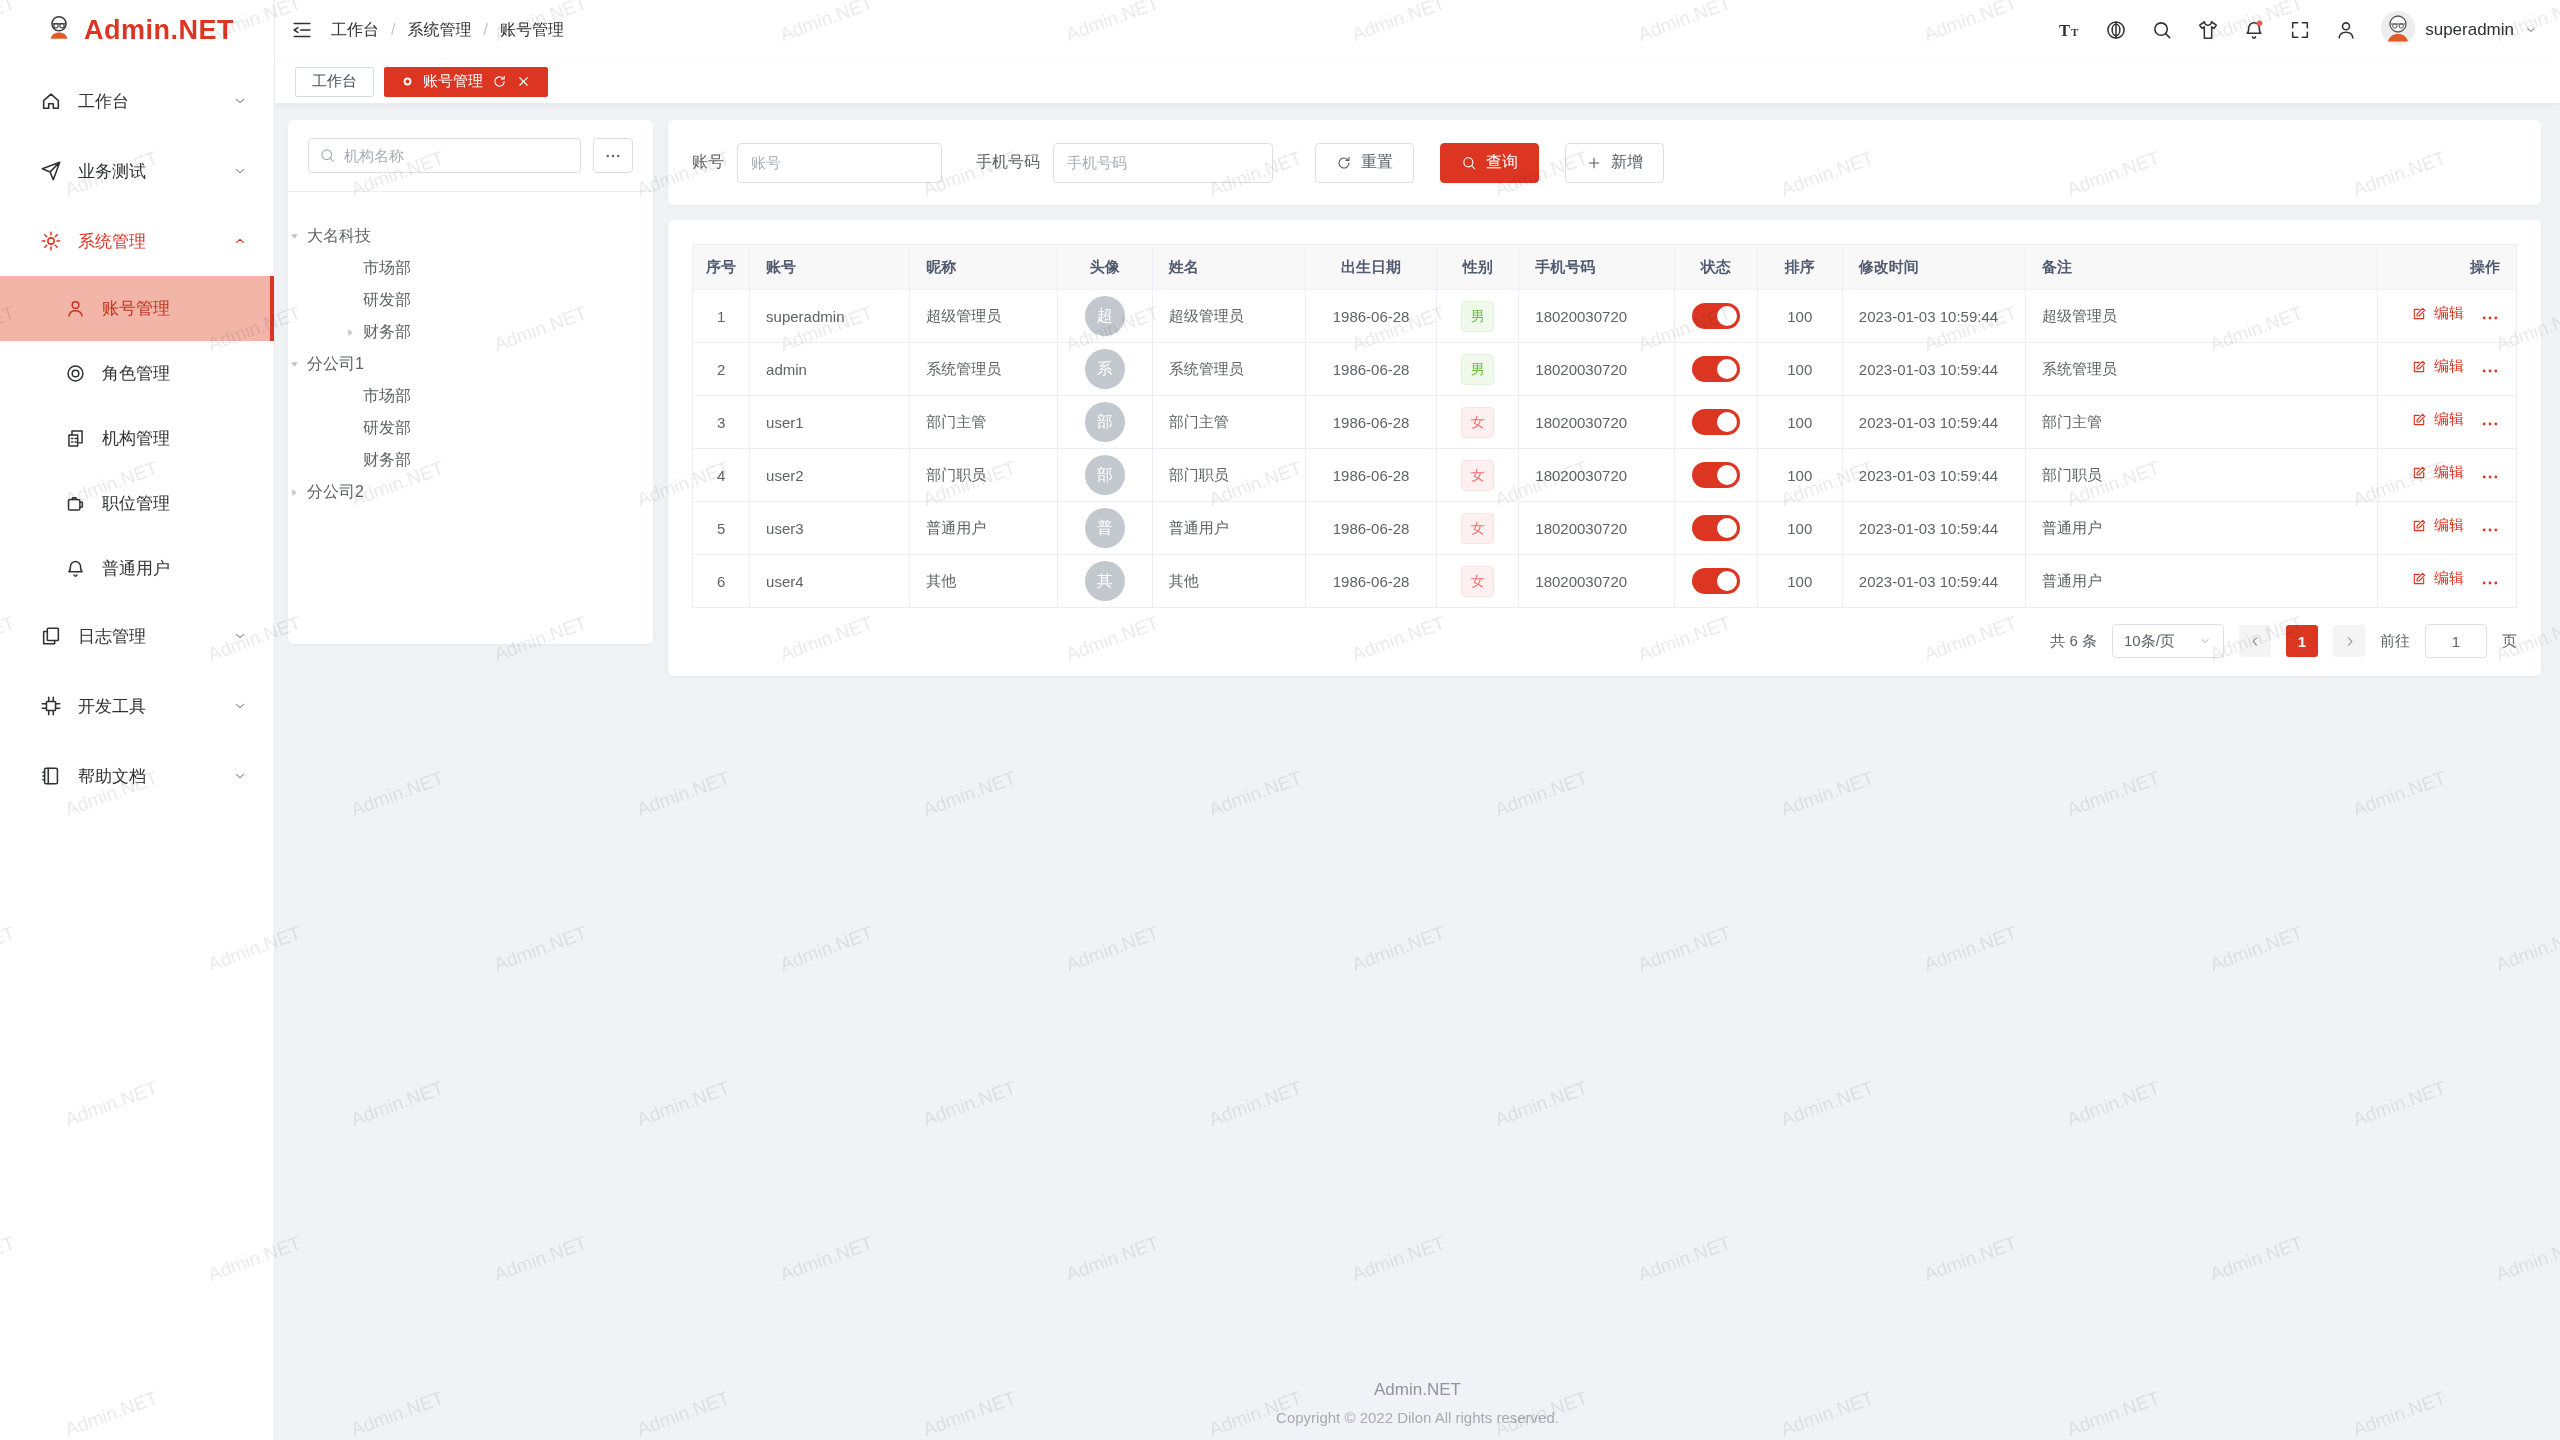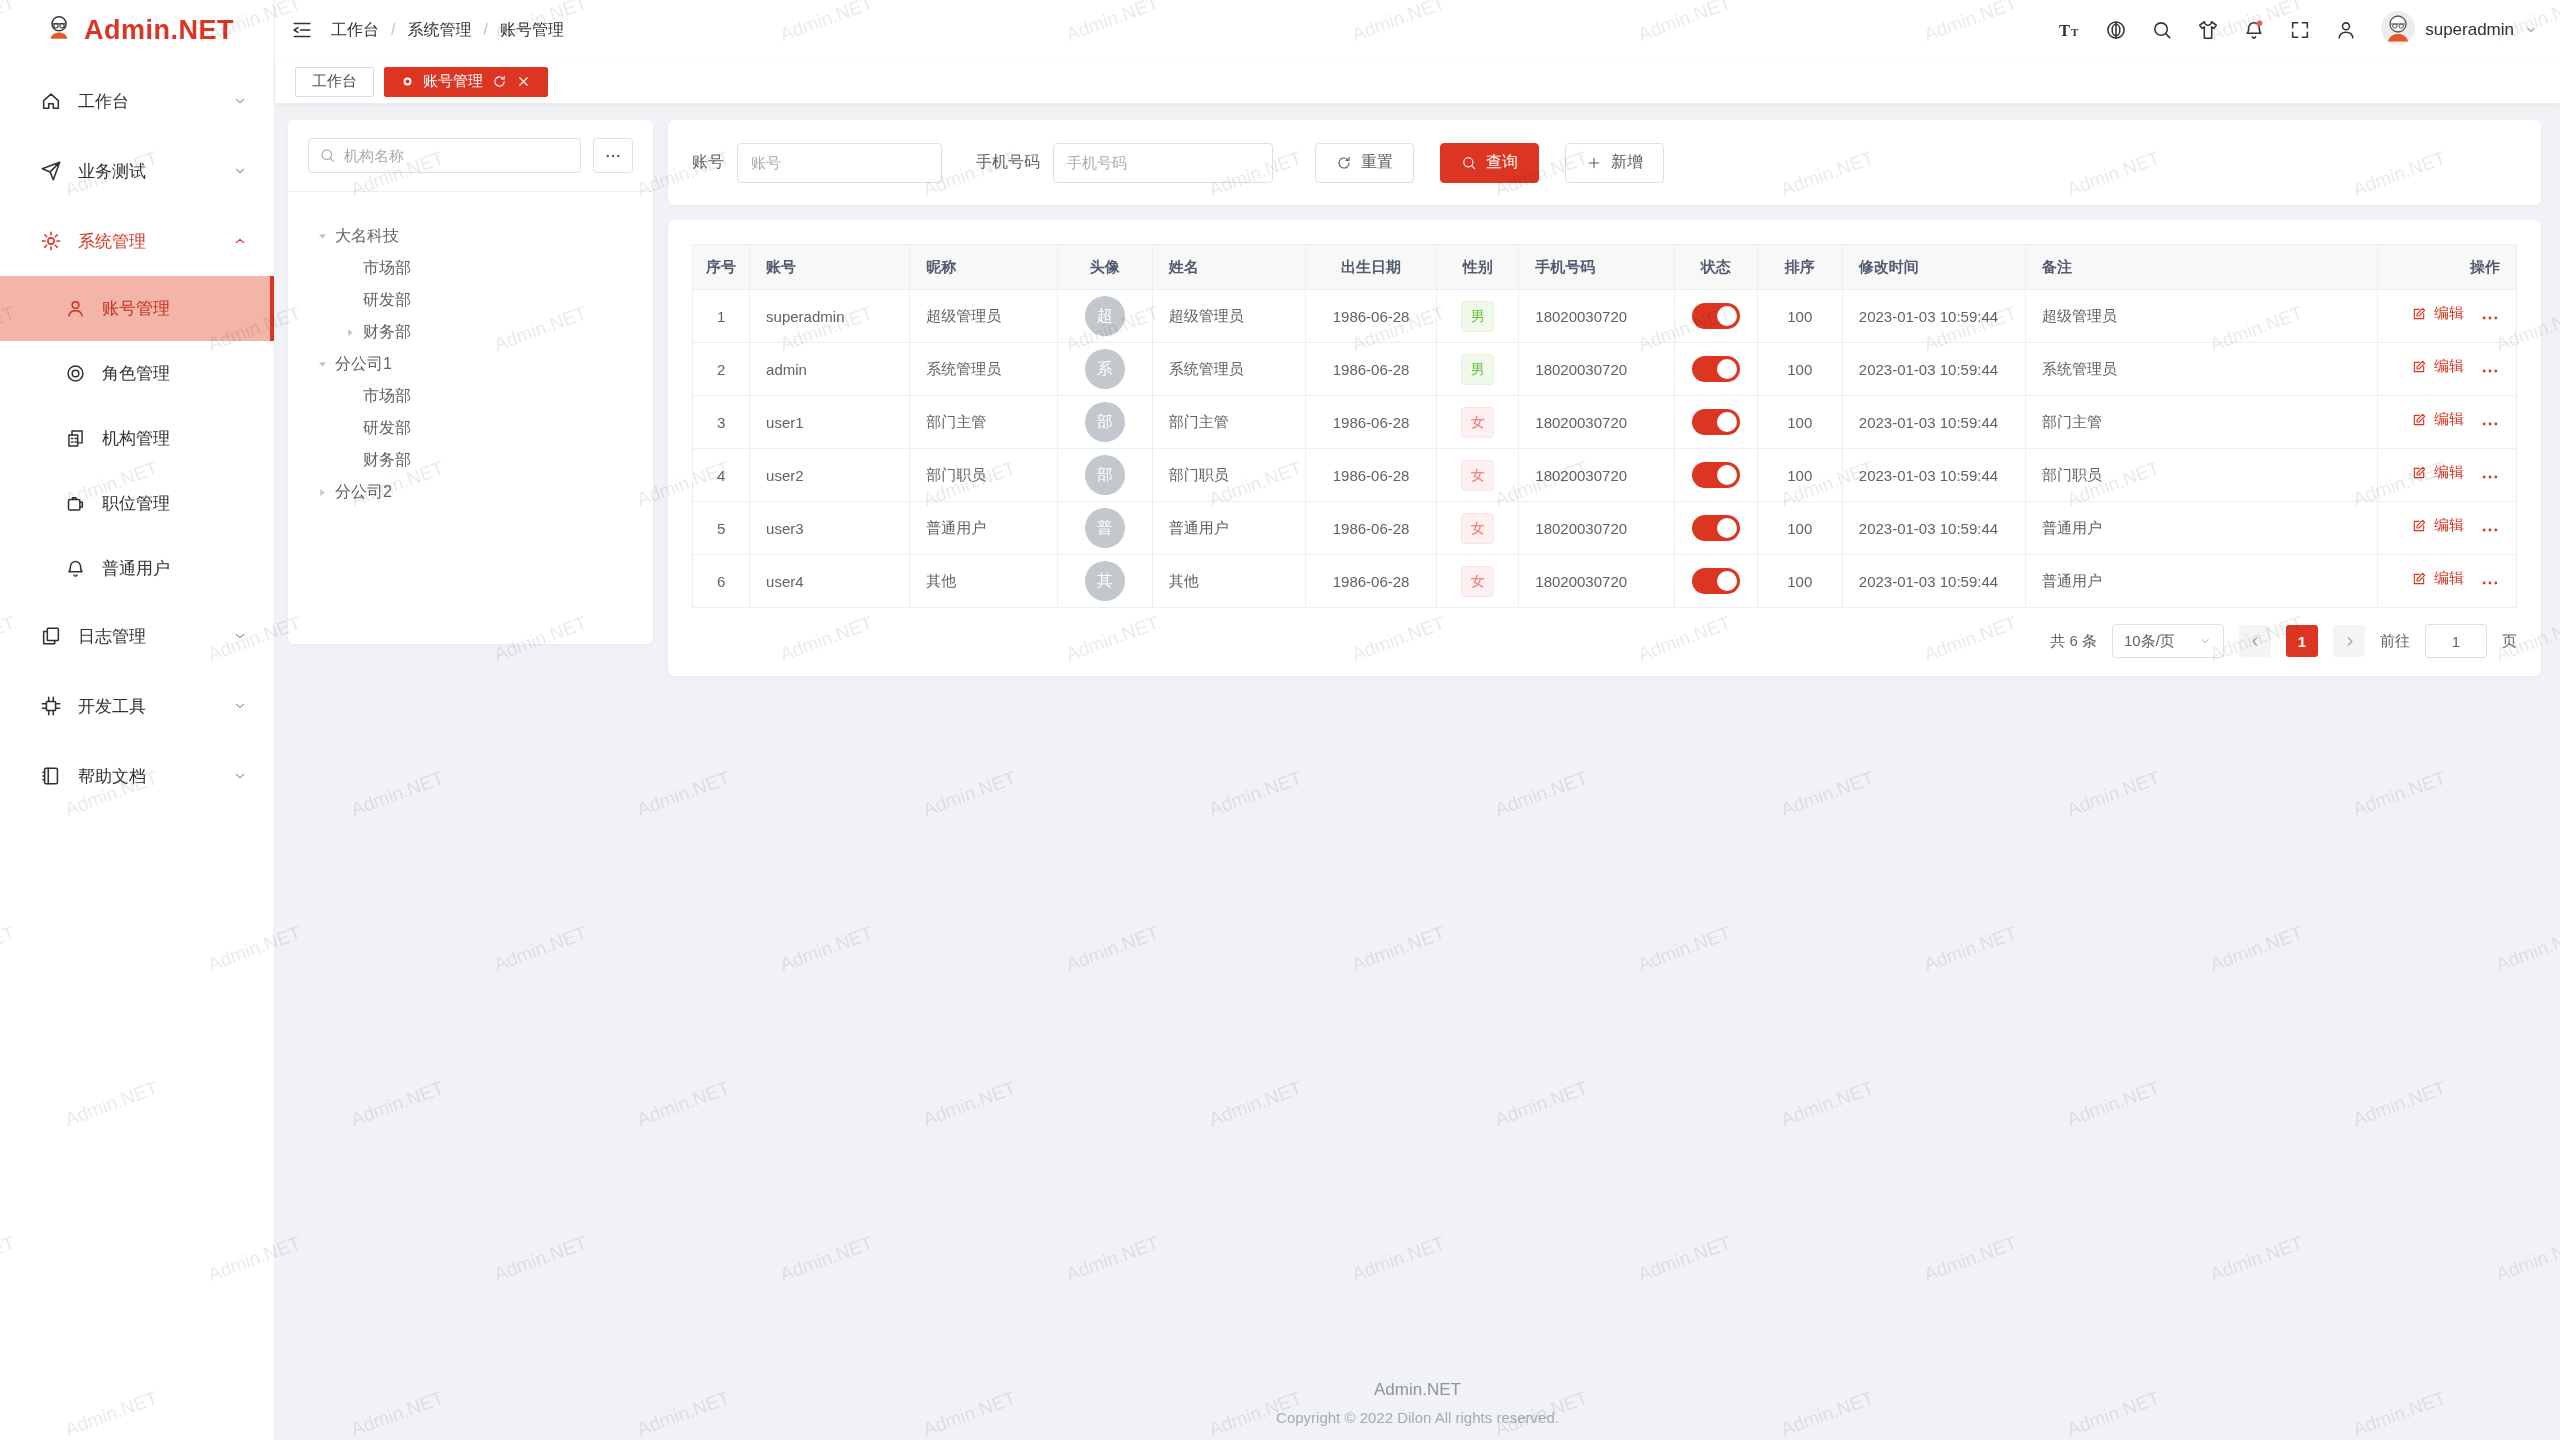--- a/index.html
+++ b/index.html
@@ -51,21 +51,21 @@
   .tree-card { width:365px; height:524px; flex-shrink:0; }
   .tree-search { display:flex; gap:12px; padding:18px 20px; border-bottom:1px solid #eceef2; }
   .search-box { flex:1; height:35px; border:1px solid #dcdfe6; border-radius:4px; display:flex; align-items:center; padding:0 10px; gap:8px; background:#fff; }
   .search-box .s-ic { width:17px; height:17px; color:#a8abb2; flex-shrink:0; display:flex; align-items:center; }
   .search-box input { border:none; outline:none; flex:1; min-width:0; font-size:15px; color:#606266; font-family:inherit; background:transparent; }
   .search-box input::placeholder { color:#a8abb2; }
   .more-btn { width:40px; height:35px; border:1px solid #dcdfe6; border-radius:4px; background:#fff; color:#606266; display:flex; align-items:center; justify-content:center; cursor:pointer; }
   .more-btn .m-ic { width:18px; height:18px; display:flex; align-items:center; }
   .tree { padding-top:28px; }
   .tree-node { height:32px; display:flex; align-items:center; font-size:16px; color:#606266; cursor:pointer; }
-  .tree-node.d0 { padding-left:28px; }
+  .tree-node.d0 { }
   .tree-node.d1 { padding-left:56px; }
   .tn-caret { width:19px; height:14px; color:#c0c4cc; display:flex; align-items:center; flex-shrink:0; }
 
   .right-col { flex:1; min-width:0; display:flex; flex-direction:column; gap:15px; }
   .query-card { height:85px; display:flex; align-items:center; padding:0 24px; }
   .q-label { font-size:16px; color:#606266; margin-right:13px; }
   .q-input { height:40px; border:1px solid #dcdfe6; border-radius:4px; padding:0 13px; font-size:15px; color:#606266; outline:none; font-family:inherit; }
   .q-input::placeholder { color:#a8abb2; }
   .gap-32 { width:34px; } .gap-40 { width:42px; }
   .btn { height:40px; border-radius:4px; border:1px solid #dcdfe6; background:#fff; color:#5a5e66; font-size:16px; display:inline-flex; align-items:center; justify-content:center; gap:9px; padding:0 20px; cursor:pointer; font-family:inherit; margin-left:26px; }

